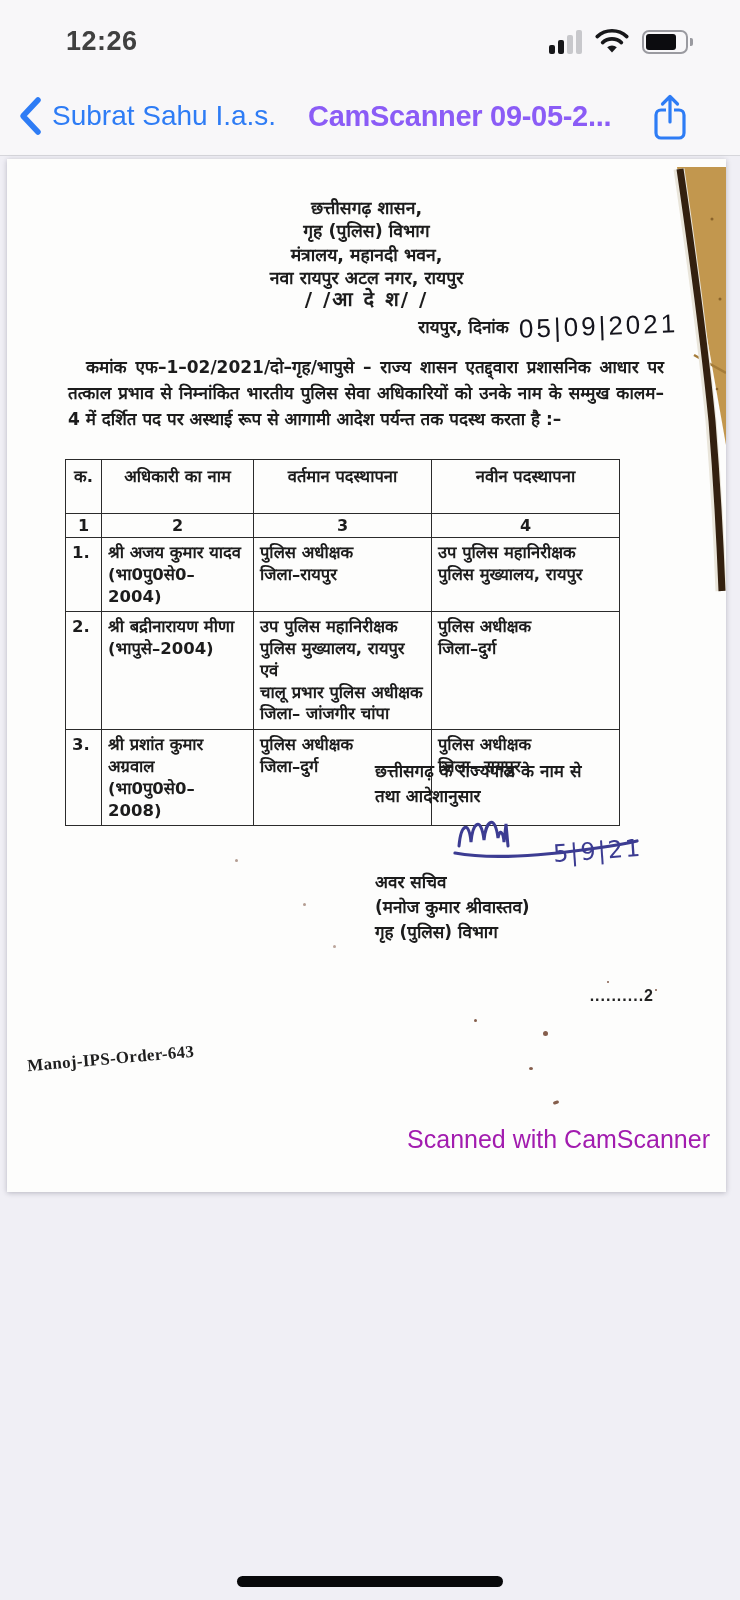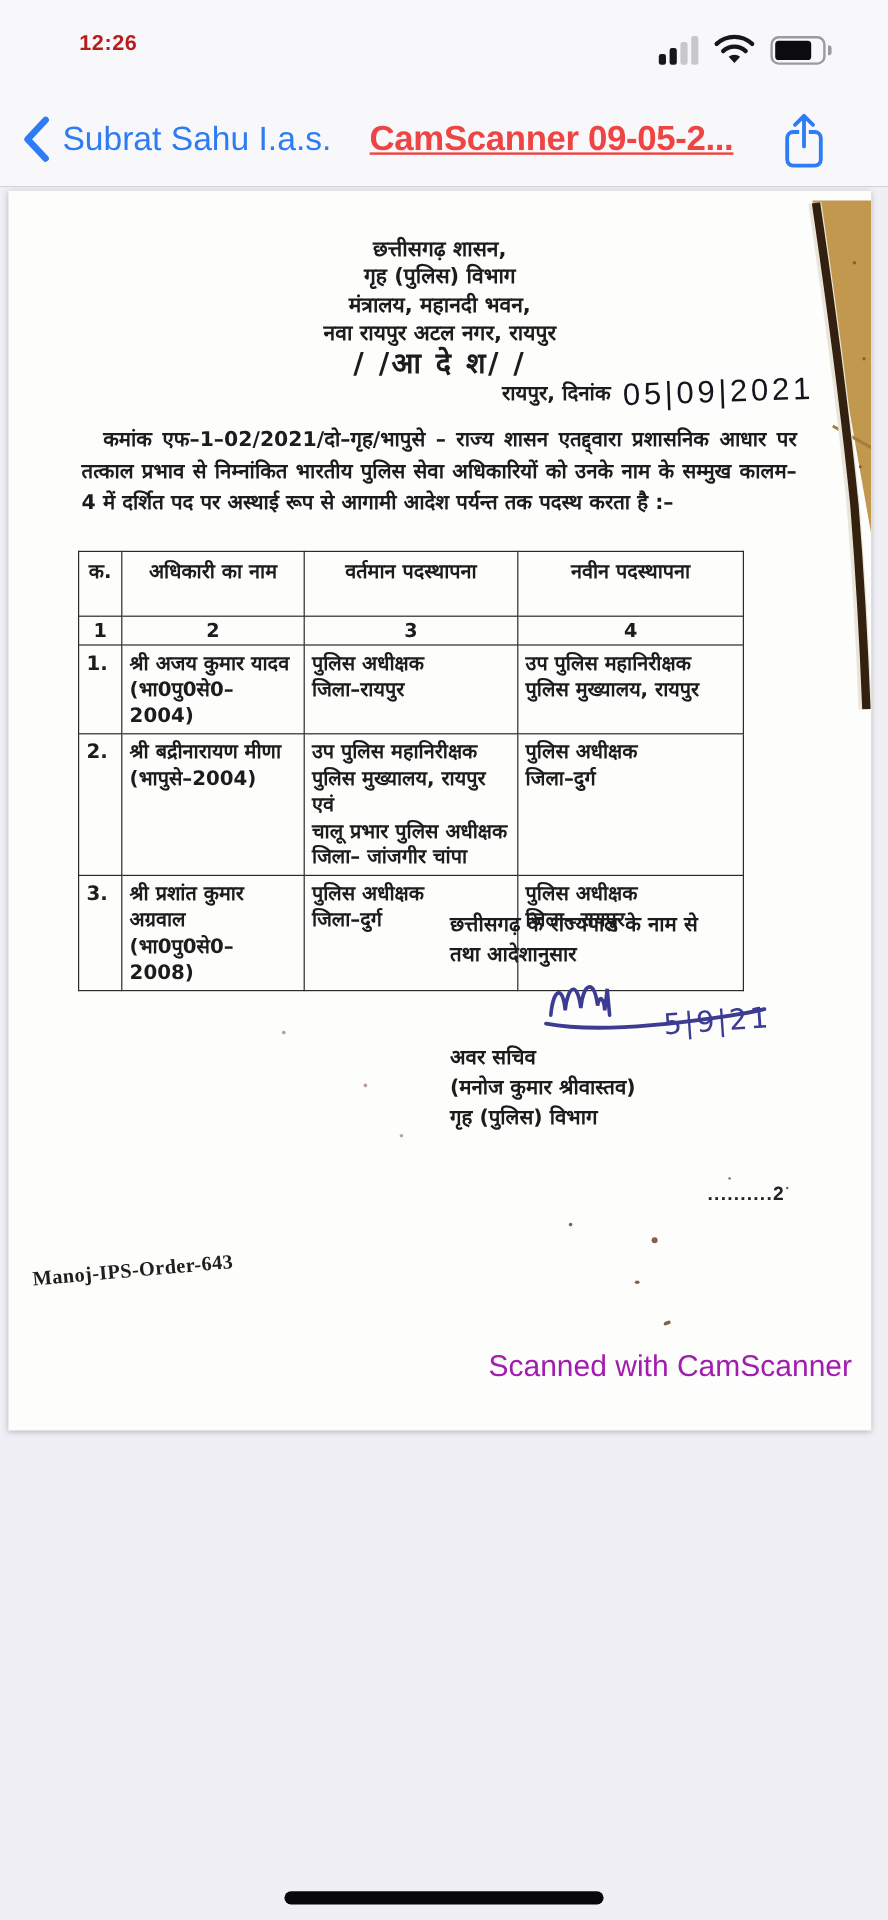--- a/index.html
+++ b/index.html
@@ -3,47 +3,47 @@
 <meta charset="utf-8">
 <style>
   * { margin:0; padding:0; box-sizing:border-box; }
   html,body { width:740px; height:1600px; }
   body { font-family:"Liberation Sans", sans-serif; background:#f0eff5; position:relative; overflow:hidden; }
 
   .screen { position:absolute; inset:0; width:740px; height:1600px; }
 
   
   .chrome { position:absolute; top:0; left:0; width:740px; height:156px; background:#f8f7f9; border-bottom:1px solid #d6d6db; }
-  .status-time { position:absolute; left:66px; top:26px; font-size:18px; font-weight:700; color:#b91c1c; letter-spacing:.5px; }
+  .status-time { position:absolute; left:66px; top:26px; font-size:27px; font-weight:700; color:#404040; letter-spacing:.5px; }
   .status-icons { position:absolute; right:52px; top:28px; display:flex; align-items:center; gap:12px; }
 
   .cell-bars { display:flex; align-items:flex-end; gap:3px; height:24px; }
   .cell-bars i { display:block; width:6px; border-radius:2px; }
   .cb1{height:9px;background:#17171a;} .cb2{height:14px;background:#17171a;}
   .cb3{height:19px;background:#c8c8cc;} .cb4{height:24px;background:#c8c8cc;}
 
   .battery { position:relative; width:46px; height:24px; }
   .battery .shell { position:absolute; inset:0; border:2px solid #9a9aa0; border-radius:7px; }
   .battery .fill { position:absolute; left:4px; top:4px; width:30px; height:16px; background:#0c0c0f; border-radius:3px; }
   .battery .cap { position:absolute; right:-5px; top:8px; width:3px; height:8px; background:#9a9aa0; border-radius:0 2px 2px 0; }
 
   .nav-back { position:absolute; left:18px; top:96px; display:flex; align-items:center; gap:10px; cursor:pointer; }
   .nav-back-label { font-size:28px; color:#2e7cf5; }
-  .nav-title { position:absolute; left:308px; top:100px; font-size:29px; font-weight:700; color:#ef4444; letter-spacing:-.3px;text-decoration:underline; }
+  .nav-title { position:absolute; left:308px; top:100px; font-size:29px; font-weight:700; color:#8b5cf6; letter-spacing:-.3px; }
   .share-btn { position:absolute; right:50px; top:92px; width:40px; height:50px; cursor:pointer; }
 
   
   .doc { position:absolute; left:7px; top:159px; width:719px; height:1033px; background:#fdfdfc;
          box-shadow:0 1px 5px rgba(40,40,60,.28); overflow:hidden; }
   .doc-hi { font-family:"DejaVu Sans", sans-serif; color:#1c1c1c; }
 
   .corner-svg { position:absolute; right:0; top:0; width:64px; height:440px; }
 
   .doc-header { position:absolute; left:0; top:38px; width:100%; text-align:center; font-size:17.5px; font-weight:700; line-height:1.33; }
-  .order-heading { position:absolute; left:0; top:126px; width:100%; text-align:center; font-size:24px; font-weight:700; letter-spacing:2px; }
+  .order-heading { position:absolute; left:0; top:126px; width:100%; text-align:center; font-size:20px; font-weight:700; letter-spacing:2px; }
 
   .date-row { position:absolute; right:48px; top:152px; display:flex; align-items:center; gap:10px; }
   .date-label { font-size:17px; font-weight:700; }
   .hw { color:#14141c; font-size:26px; letter-spacing:3px; transform:rotate(-2deg); font-weight:400; }
 
   .body-par { position:absolute; left:61px; top:196px; width:596px; font-size:17px; font-weight:700;
               line-height:1.52; text-align:justify; text-indent:18px; }
 
   .order-table { position:absolute; left:58px; top:300px; border-collapse:collapse; table-layout:fixed; }
   .order-table td, .order-table th { border:1.6px solid #2b2b2b; font-size:16.5px; font-weight:700;

